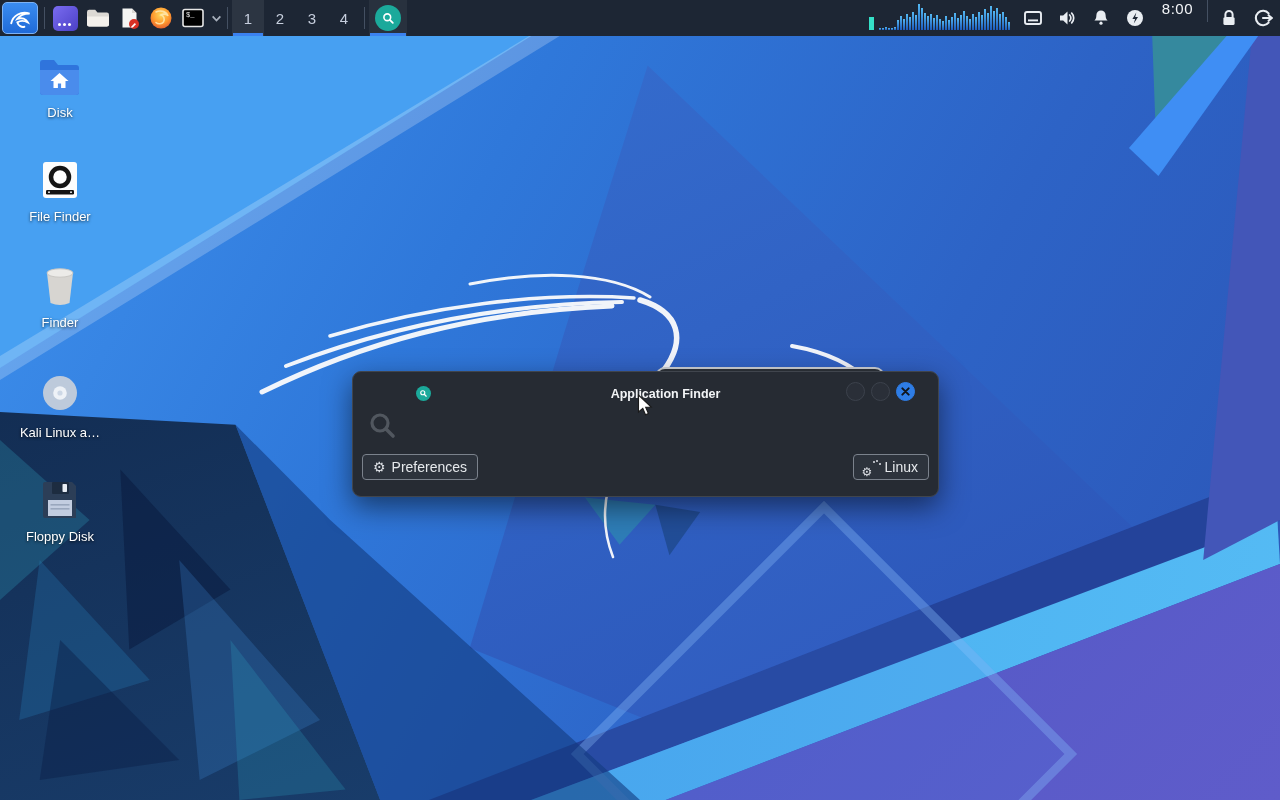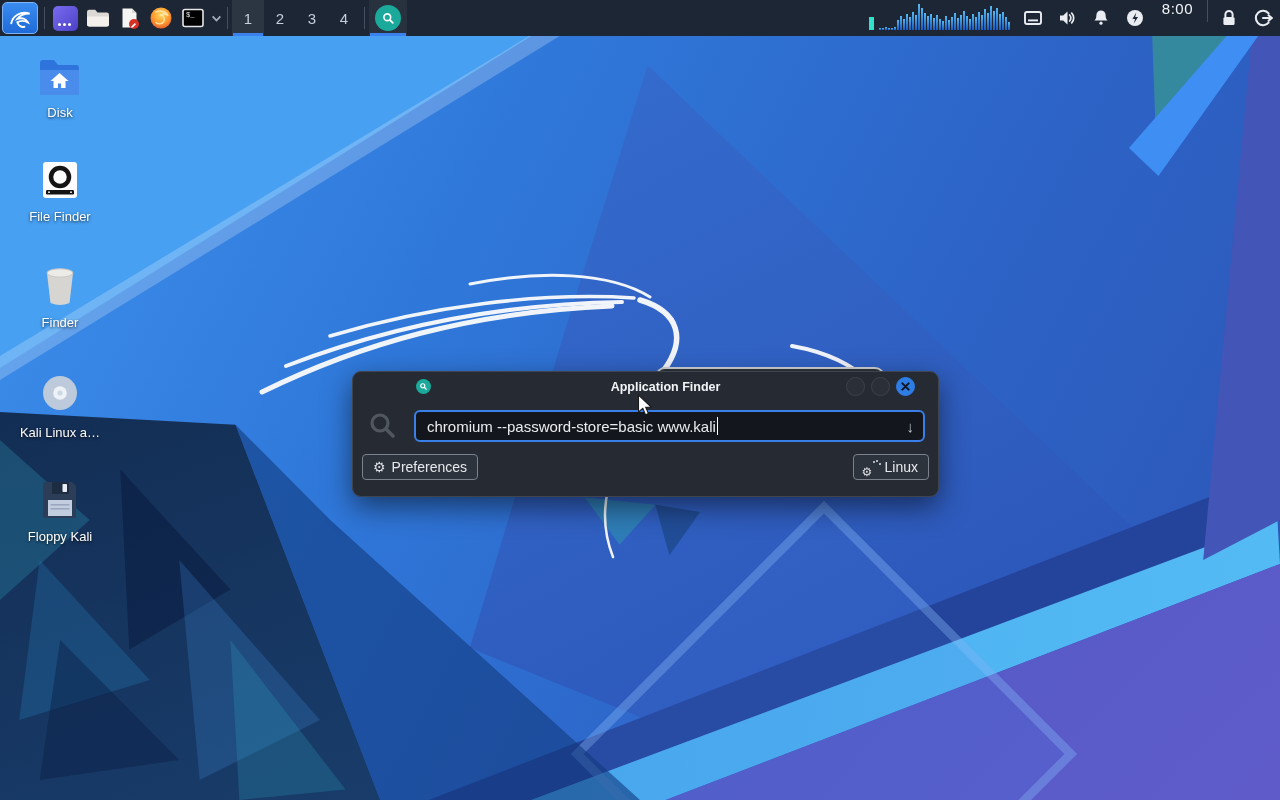--- a/index.html
+++ b/index.html
@@ -72,21 +72,21 @@
   .dicon{position:absolute;left:0;width:88px;display:flex;flex-direction:column;align-items:center;}
   .dicon .lab{margin-top:7px;color:#fff;font-size:13px;text-shadow:0 1px 3px rgba(0,0,0,.75);
               white-space:nowrap;}
   
   .ghost{position:absolute;left:655px;top:367px;width:230px;height:26px;border-radius:10px;
          background:#2e333a;border:2px solid #cfd2d6;z-index:8;box-sizing:border-box;}
   
   .dialog{position:absolute;left:352px;top:371px;width:587px;height:126px;background:#262b33;
           border:1px solid #40454d;border-radius:9px;box-shadow:0 10px 28px rgba(0,0,0,.5);
           z-index:10;box-sizing:border-box;}
-  .titlebar{height:29px;display:flex;align-items:center;padding:0 23px;position:relative;margin-left:40px;}
+  .titlebar{height:29px;display:flex;align-items:flex-end;padding:0 23px;position:relative;margin-left:40px;}
   .title{position:absolute;left:0;right:0;text-align:center;color:#f2f4f6;
          font-size:12.5px;font-weight:bold;}
   .winbtns{margin-left:auto;display:flex;gap:6px;z-index:2;}
   .wbtn{width:19px;height:19px;border-radius:50%;background:#2a2f38;border:1px solid #3c424c;
         display:flex;align-items:center;justify-content:center;box-sizing:border-box;}
   .wbtn.close{background:#2e7de6;border-color:#2e7de6;}
   .srow{display:flex;align-items:center;padding:9px 13px 0 13px;}
   .big-mag{width:34px;display:flex;justify-content:center;margin-right:14px;}
   .field{flex:1;height:32px;background:#13171d;border:2px solid #3a7fe8;border-radius:6px;
          display:flex;align-items:center;padding:0 9px 0 11px;box-sizing:border-box;}
@@ -181,21 +181,21 @@
   </div>
   <div class="dicon" style="top:428px;">
     <svg width="48" height="44" viewBox="0 0 48 44">
       <path d="M9 4 h27 l4 4 v32 h-31 q-2 0-2-2 V6 q0-2 2-2 z" fill="#2c3e57"></path>
       <rect x="16" y="4" width="17" height="12" rx="1" fill="#1d2c40"></rect>
       <rect x="26.5" y="6" width="4.5" height="8" rx="0.8" fill="#e8edf4"></rect>
       <rect x="12" y="22" width="24" height="16" fill="#c3cde0"></rect>
       <rect x="14.5" y="26" width="19" height="1.6" fill="#9aa7bd"></rect>
       <rect x="14.5" y="30" width="19" height="1.6" fill="#9aa7bd"></rect>
     </svg>
-    <div class="lab">Floppy Kali</div>
+    <div class="lab">Floppy Disk</div>
   </div>
 </div>
 
 <div class="panel">
   <div class="pgroup">
     <div class="menu-btn">
       <svg width="28" height="28" viewBox="0 0 32 32">
         <path d="M6 22 C8 13 17 8 27 11 C20 11 15 14 13 17 C18 15 23 17 25 21 C21 19 16 19 13 21 C14 25 18 27 21 26" fill="none" stroke="#fff" stroke-width="2.2" stroke-linecap="round"></path>
       </svg>
     </div>
@@ -373,25 +373,20 @@
       </span>
     </span>
   </div>
   <div class="srow">
     <span class="big-mag">
       <svg width="32" height="32" viewBox="0 0 32 32">
         <circle cx="13" cy="13" r="8" fill="none" stroke="#51575f" stroke-width="3.2"></circle>
         <line x1="19" y1="19" x2="26" y2="26" stroke="#51575f" stroke-width="3.6" stroke-linecap="round"></line>
       </svg>
     </span>
-    <div class="field">
-      <span class="q">chromium --password-store=basic www.kali</span>
-      <span class="caret"></span>
-      <span class="arr">↓</span>
-    </div>
   </div>
   <div class="brow">
     <button class="gbtn">
       <span class="gear">⚙</span>
       <span>Preferences</span>
     </button>
     <button class="gbtn">
       <span class="launch-ic">
         <span class="gear">⚙</span>
           <i></i>

